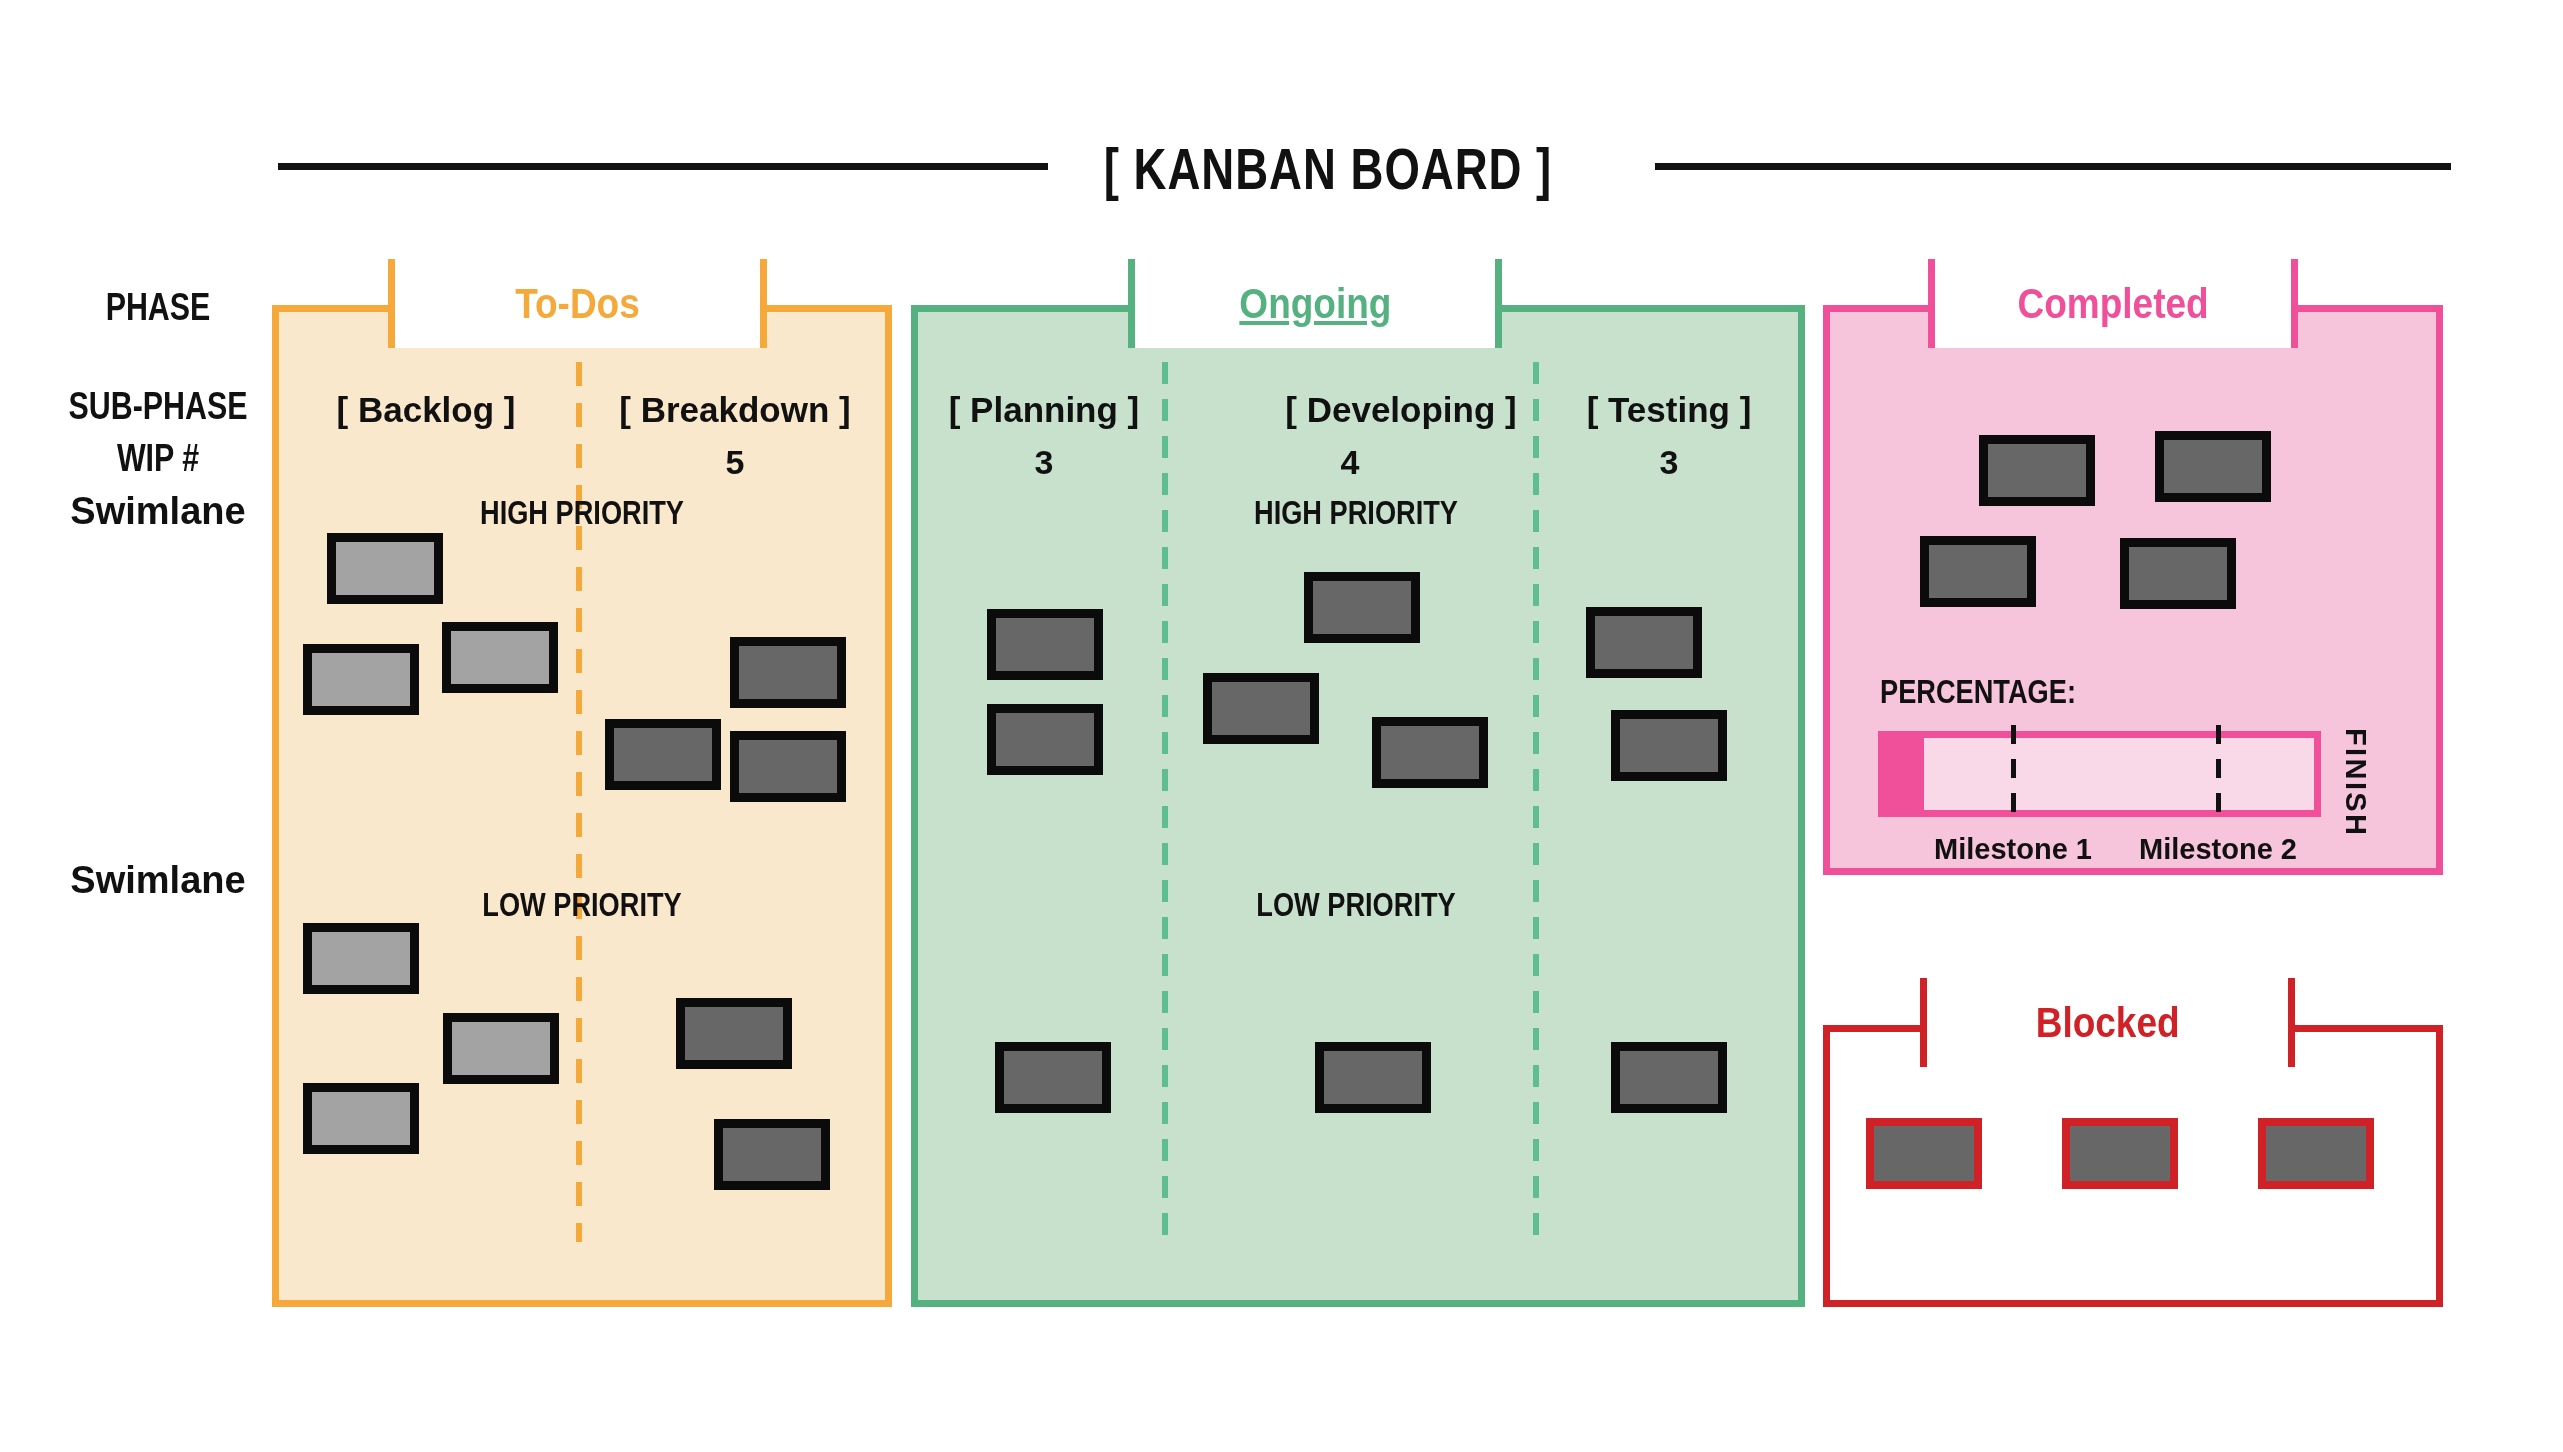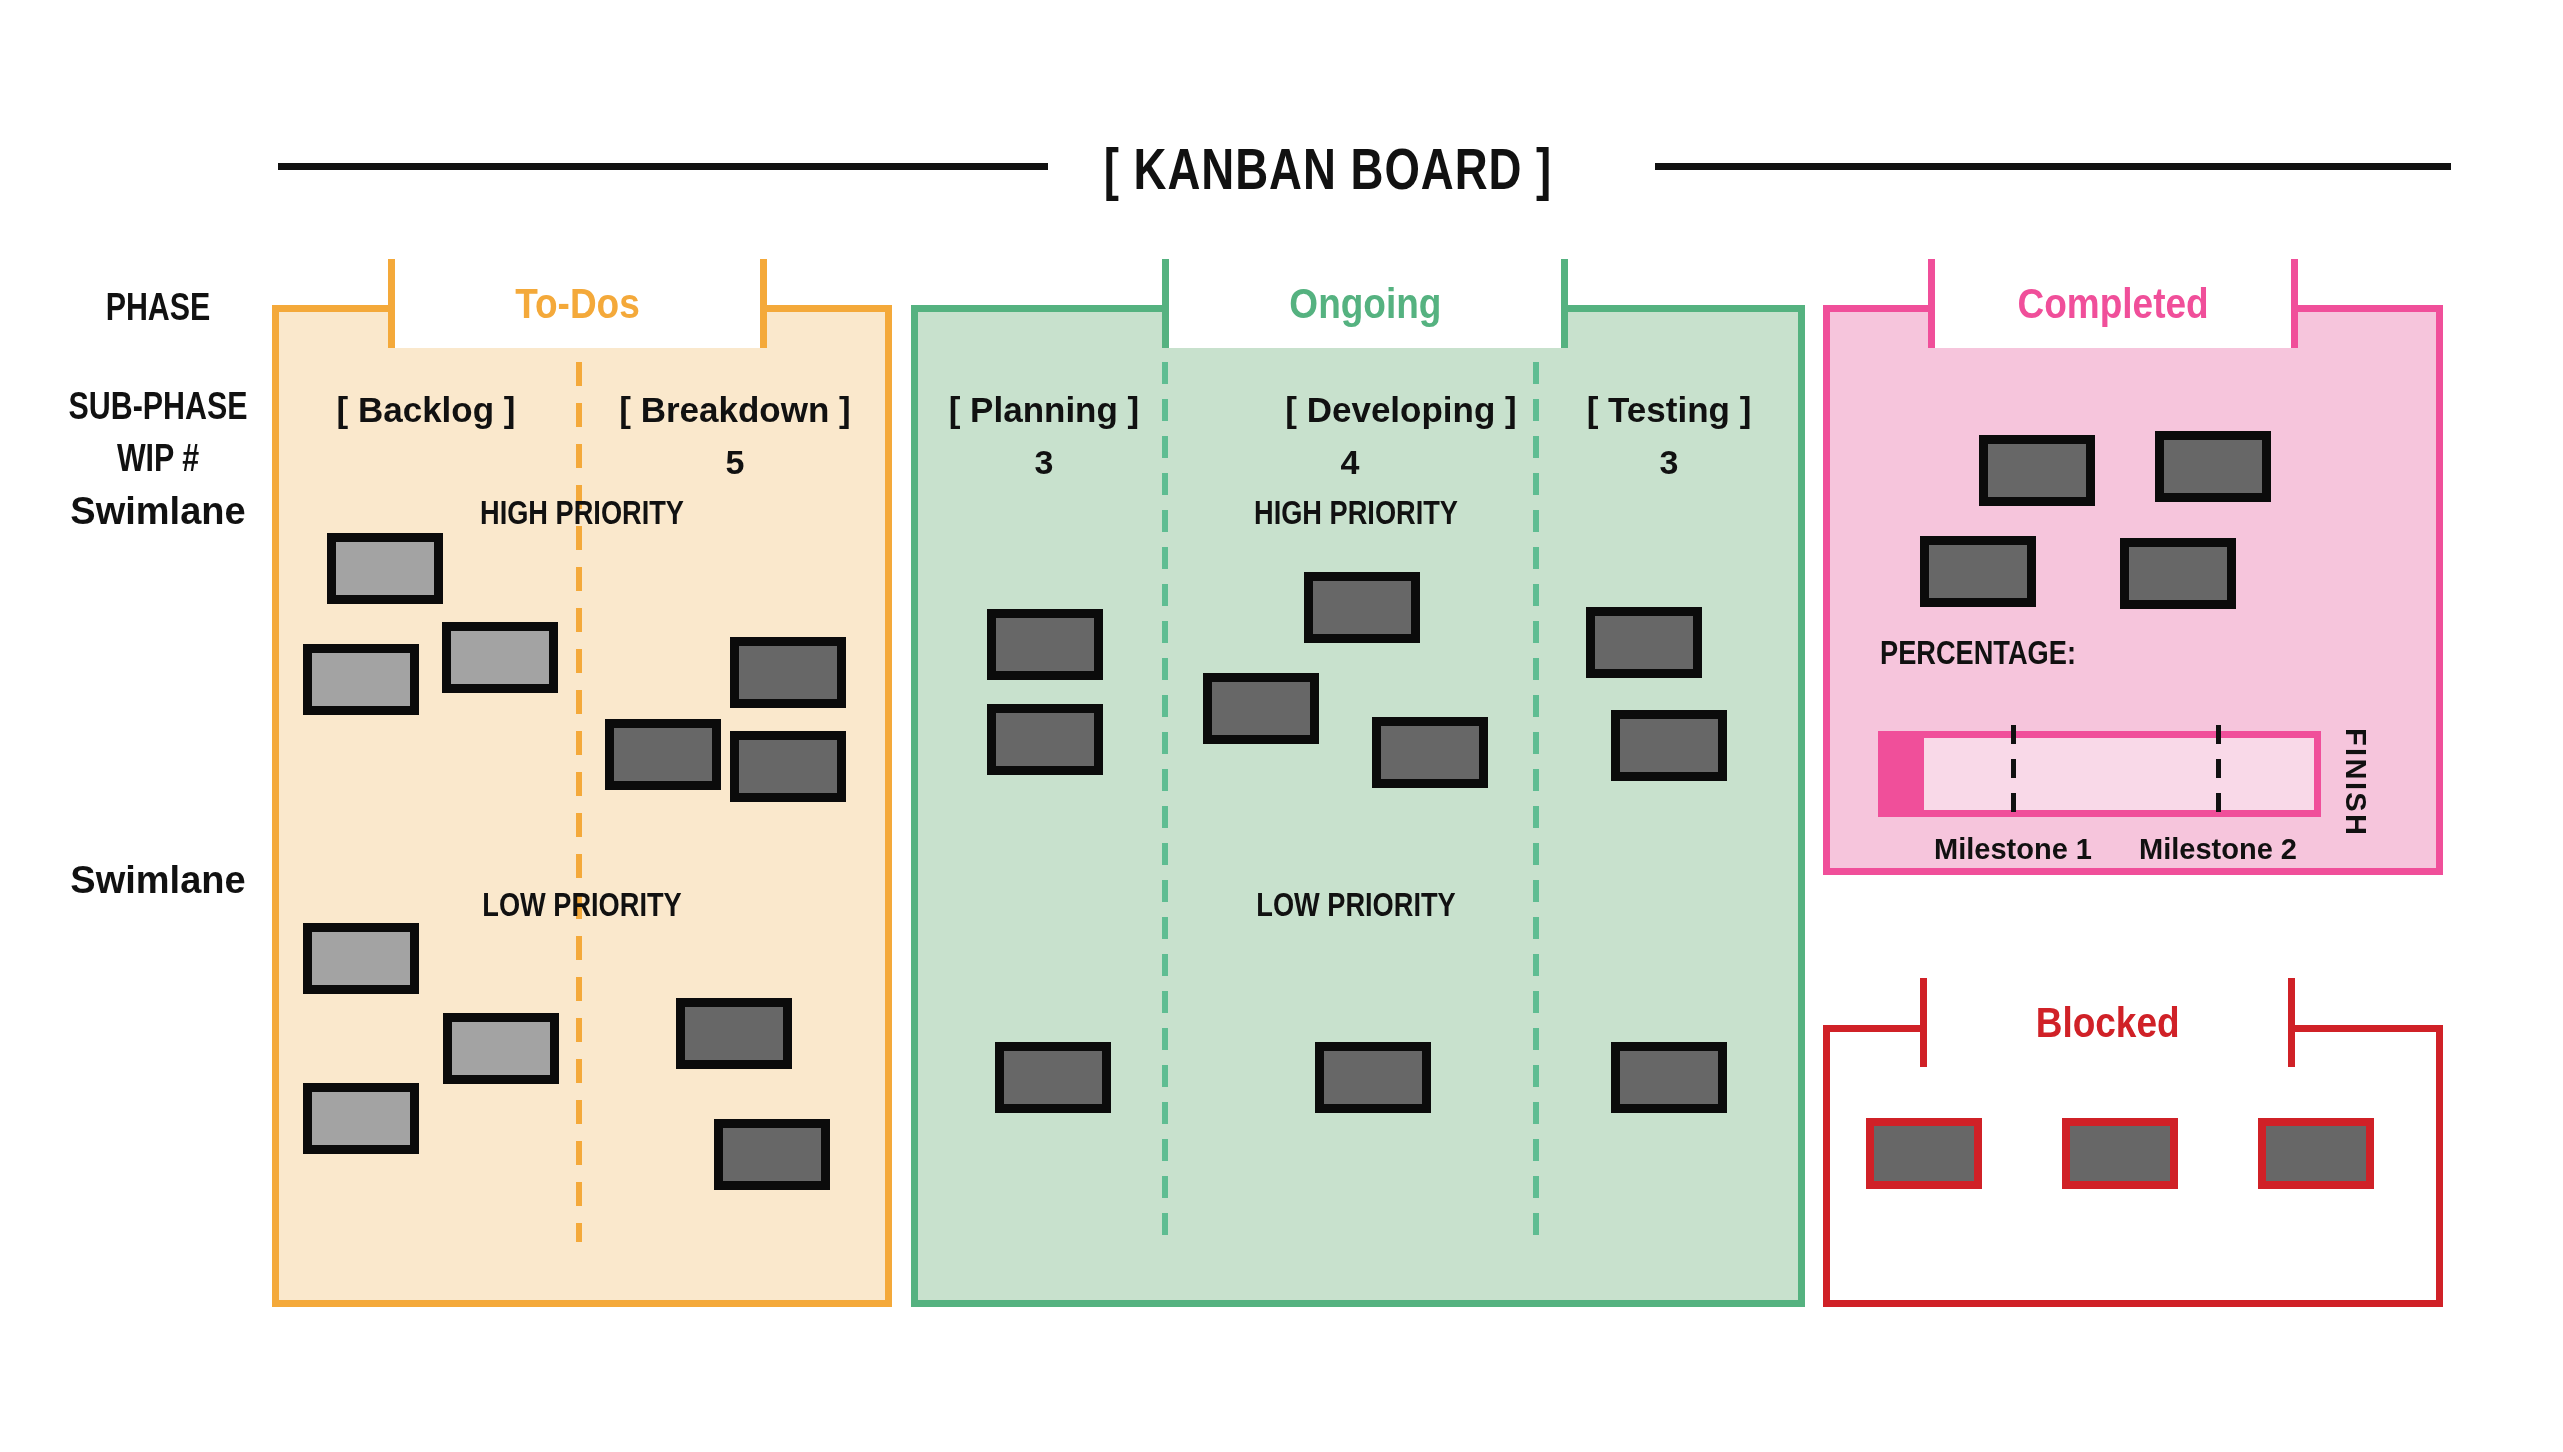--- a/index.html
+++ b/index.html
@@ -57,21 +57,21 @@
   <div class="ctr rowlbl" style="left:158px;top:880px;"><span>Swimlane</span></div>
 
   <div class="col" style="left:272px;top:305px;width:620px;height:1002px;border-color:var(--orange);background:var(--orange-fill);"></div>
   <div class="col" style="left:911px;top:305px;width:894px;height:1002px;border-color:var(--green);background:var(--green-fill);"></div>
   <div class="col" style="left:1823px;top:305px;width:620px;height:570px;border-color:var(--pink);background:var(--pink-fill);"></div>
   <div class="col" style="left:1823px;top:1025px;width:620px;height:282px;border-color:var(--red);background:#fff;"></div>
 
   <div class="tab" style="left:388px;width:379px;top:259px;border-color:var(--orange);color:var(--orange);">
       <span>To-Dos</span>
     </div>
-  <div class="tab" style="left:1162px;width:406px;top:259px;border-color:var(--green);color:var(--green);">
+  <div class="tab" style="left:1128px;width:374px;top:259px;border-color:var(--green);color:var(--green);text-decoration:underline;">
       <span>Ongoing</span>
     </div>
   <div class="tab" style="left:1928px;width:370px;top:259px;border-color:var(--pink);color:var(--pink);">
       <span>Completed</span>
     </div>
   <div class="tab" style="left:1920px;width:375px;top:978px;border-color:var(--red);color:var(--red);">
       <span>Blocked</span>
     </div>
 
   <div class="vdash o" style="left:576px;top:362px;height:880px;"></div>
@@ -87,21 +87,21 @@
   <div class="ctr subph" style="left:1401px;top:410px;">[ Developing ]</div>
   <div class="ctr wipnum" style="left:1350px;top:462px;">4</div>
   <div class="ctr subph" style="left:1669px;top:410px;">[ Testing ]</div>
   <div class="ctr wipnum" style="left:1669px;top:462px;">3</div>
 
   <div class="ctr cond swim" style="left:582px;top:512px;"><span>HIGH PRIORITY</span></div>
   <div class="ctr cond swim" style="left:582px;top:904px;"><span>LOW PRIORITY</span></div>
   <div class="ctr cond swim" style="left:1356px;top:512px;"><span>HIGH PRIORITY</span></div>
   <div class="ctr cond swim" style="left:1356px;top:904px;"><span>LOW PRIORITY</span></div>
 
-  <div class="cond-left" style="left:1880px;top:633px;font-size:34px;font-weight:700;"><span>PERCENTAGE:</span></div>
+  <div class="cond-left" style="left:1880px;top:672px;font-size:34px;font-weight:700;"><span>PERCENTAGE:</span></div>
   <div id="pbar" style="left:1878px;top:731px;width:443px;height:86px;">
     <div id="pfill" style="width: 9%;"></div>
   </div>
   <div class="mdash" style="left:2011px;top:725px;height:100px;"></div>
   <div class="mdash" style="left:2216px;top:725px;height:100px;"></div>
   <div class="ctr mslbl" style="left:2013px;top:849px;">Milestone 1</div>
   <div class="ctr mslbl" style="left:2218px;top:849px;">Milestone 2</div>
   <div class="finish" style="left:2339px;top:728px;">FINISH</div>
 
   <div class="abs" style="left:0;top:0;width:100%;height:100%;" id="cards-layer">

